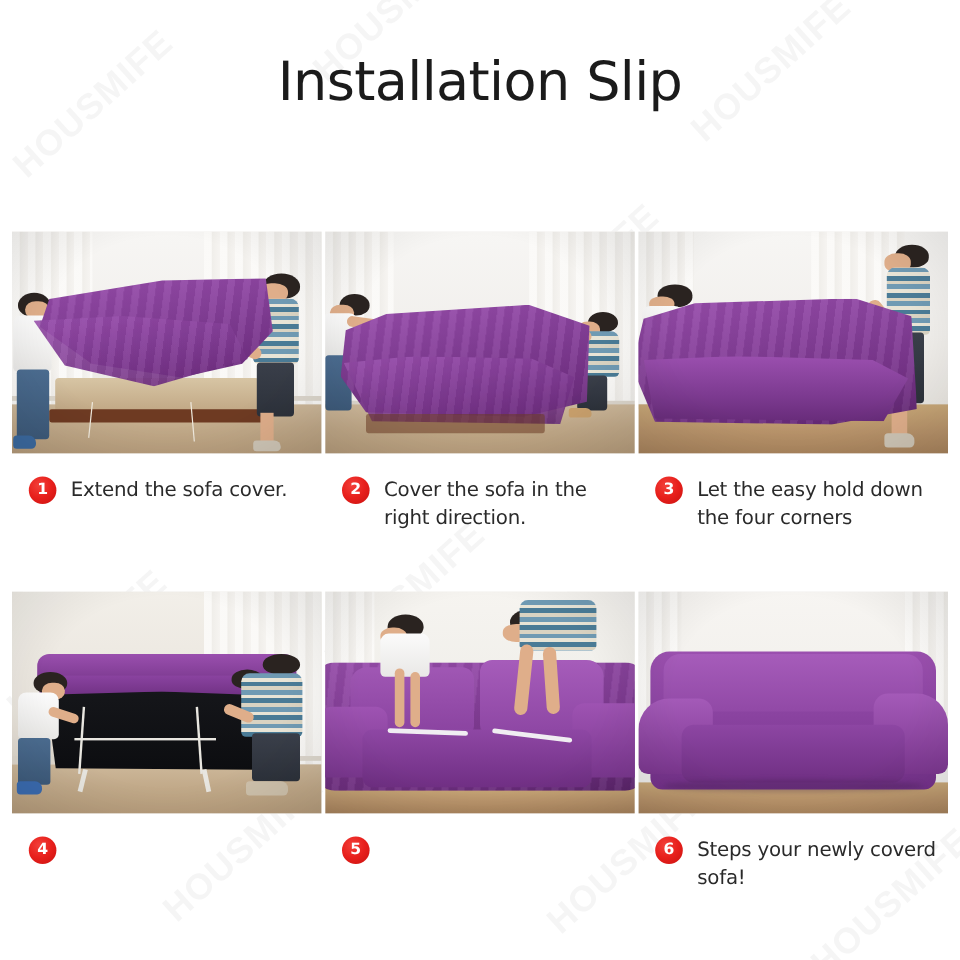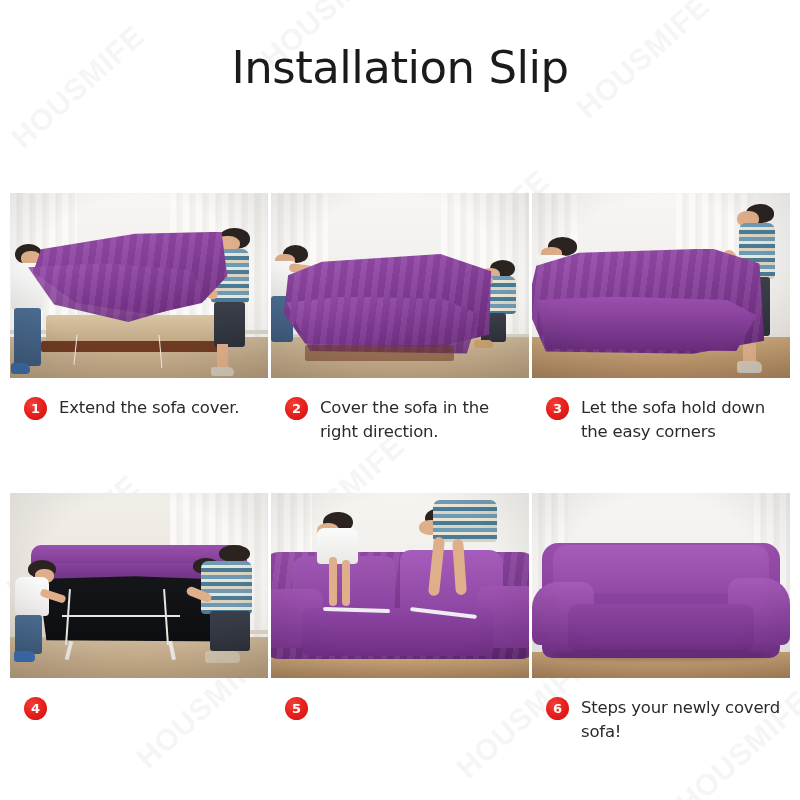--- a/index.html
+++ b/index.html
@@ -340,21 +340,21 @@
     <div class="step-caption">
       <span class="badge">1</span>
       <span class="caption-text">Extend the sofa cover.</span>
     </div>
     <div class="step-caption">
       <span class="badge">2</span>
       <span class="caption-text">Cover the sofa in the right direction.</span>
     </div>
     <div class="step-caption">
       <span class="badge">3</span>
-      <span class="caption-text">Let the sofa hold down the easy corners</span>
+      <span class="caption-text">Let the easy hold down the four corners</span>
     </div>
 
     <div class="step-photo">
       <div class="scene">
         <div class="wall" style="background:linear-gradient(180deg,#f2efe9 0%, #e9e4dc 70%, #ded7cc 100%);"></div>
         <div class="curtain" style="left:62%; width:38%;"></div>
         <div class="baseboard" style="top:74%;"></div>
         <div class="floor" style="background:linear-gradient(180deg,#d8c5a6 0%, #c9b491 60%, #bda float 100%);"></div>
 
         <div style="position:absolute;left:8%;top:28%;width:84%;height:12%;

